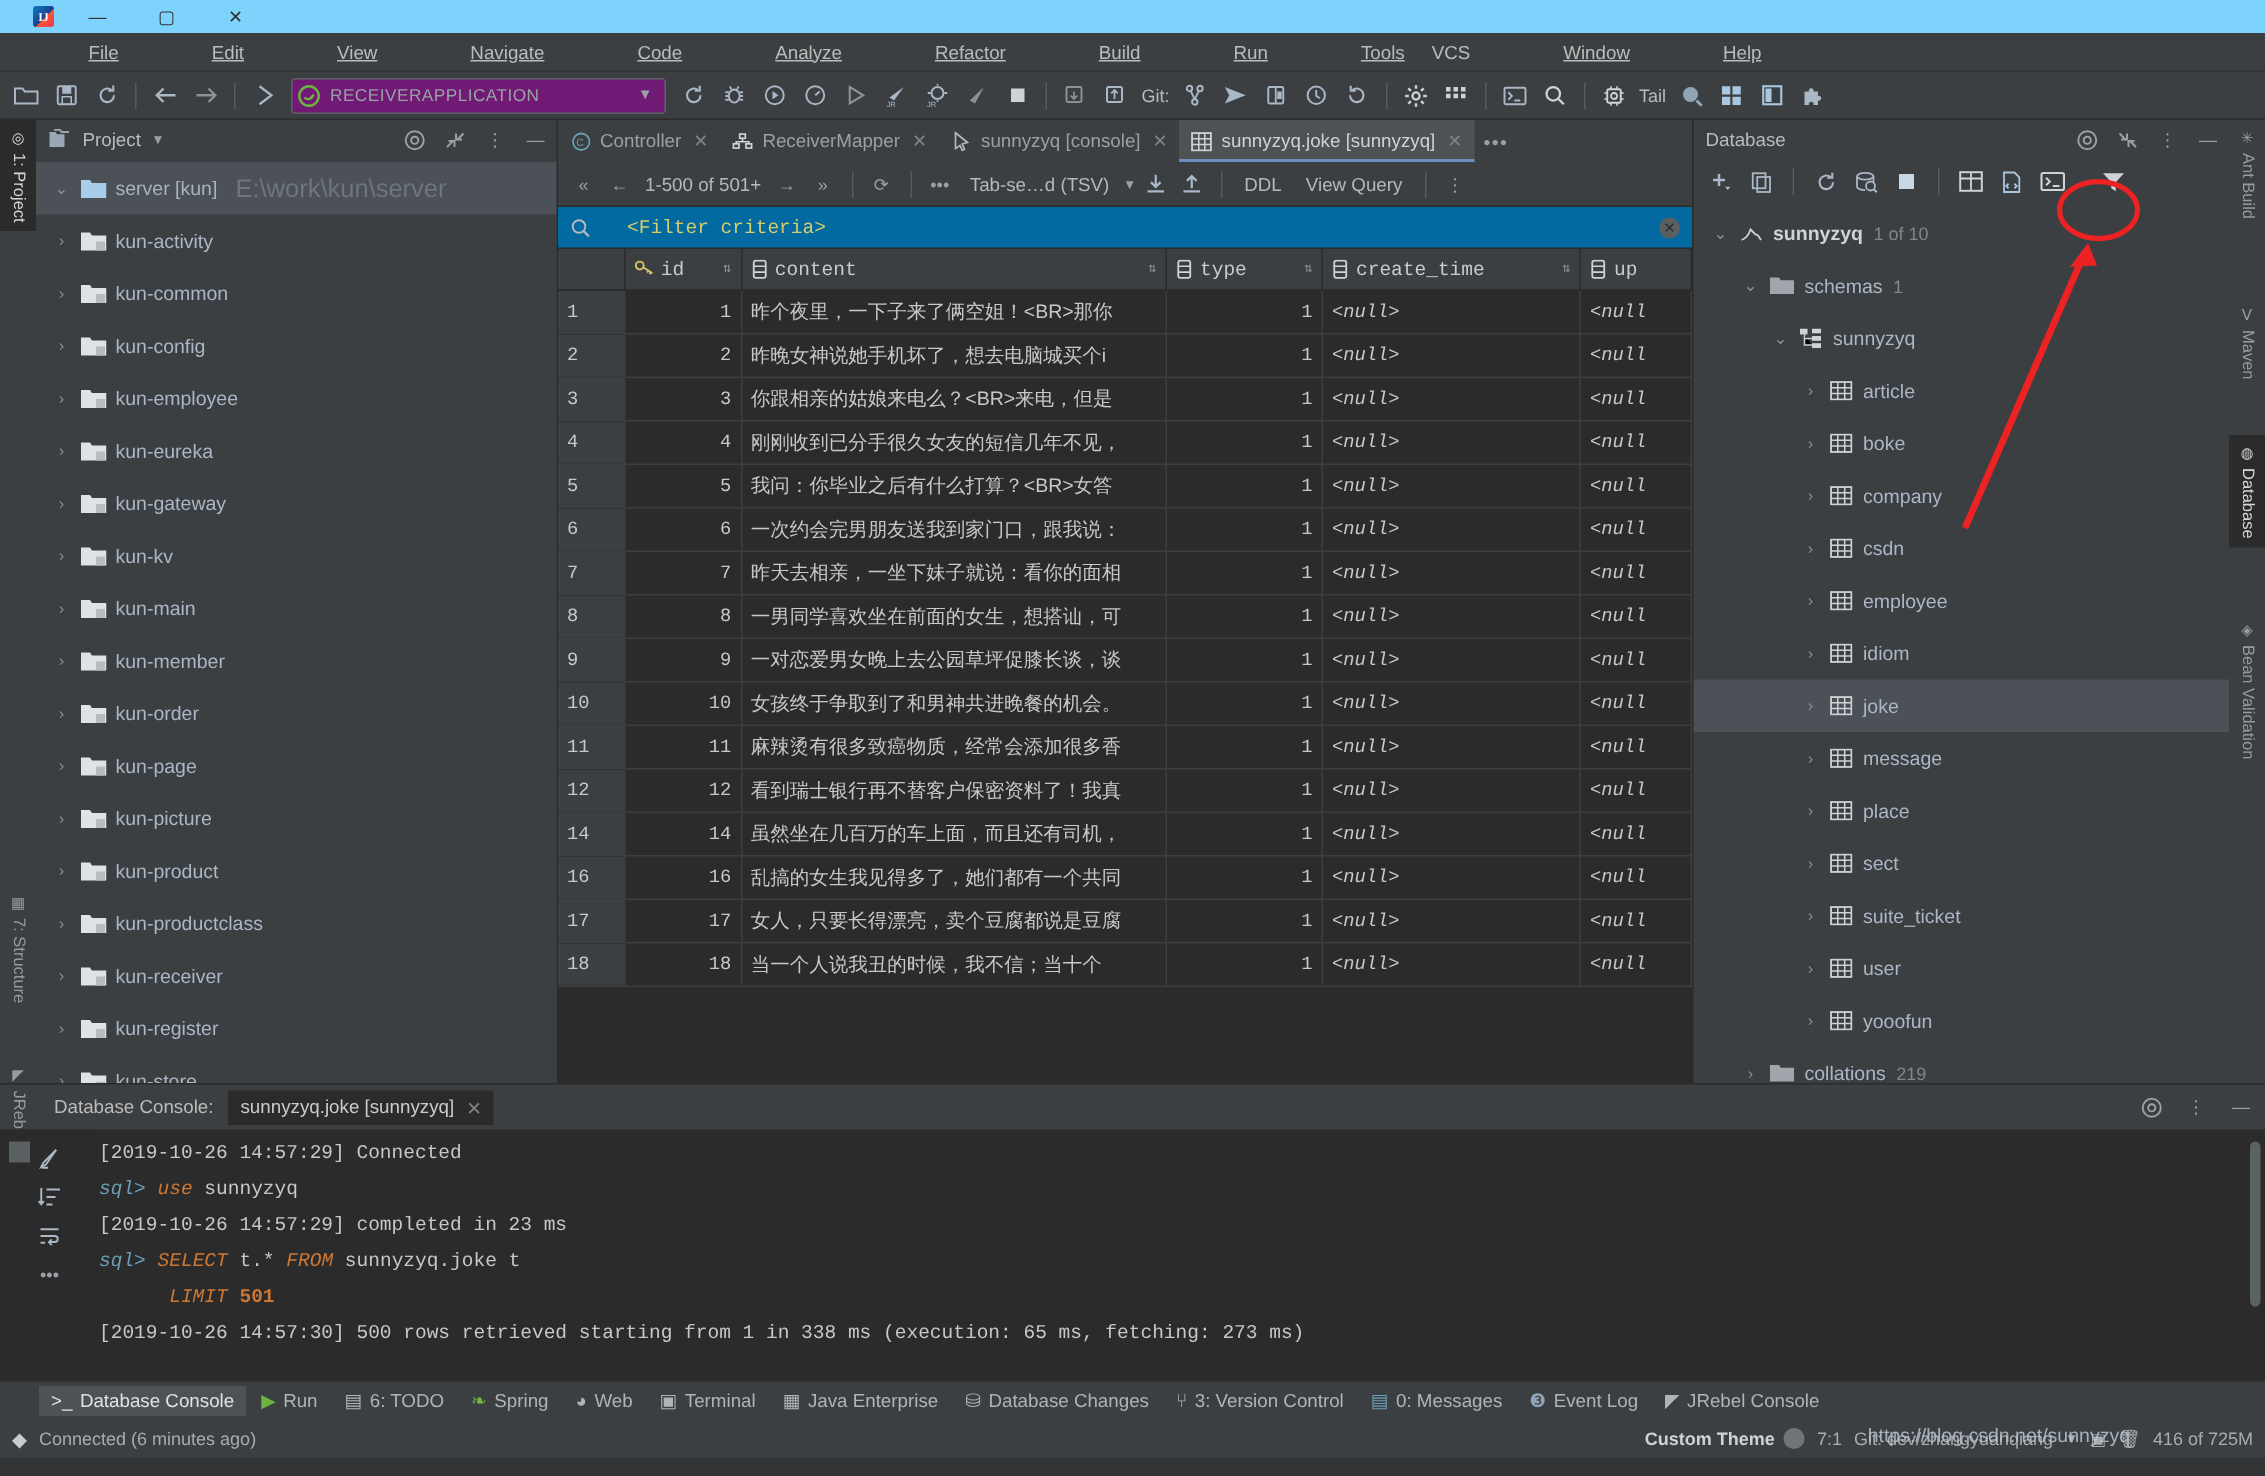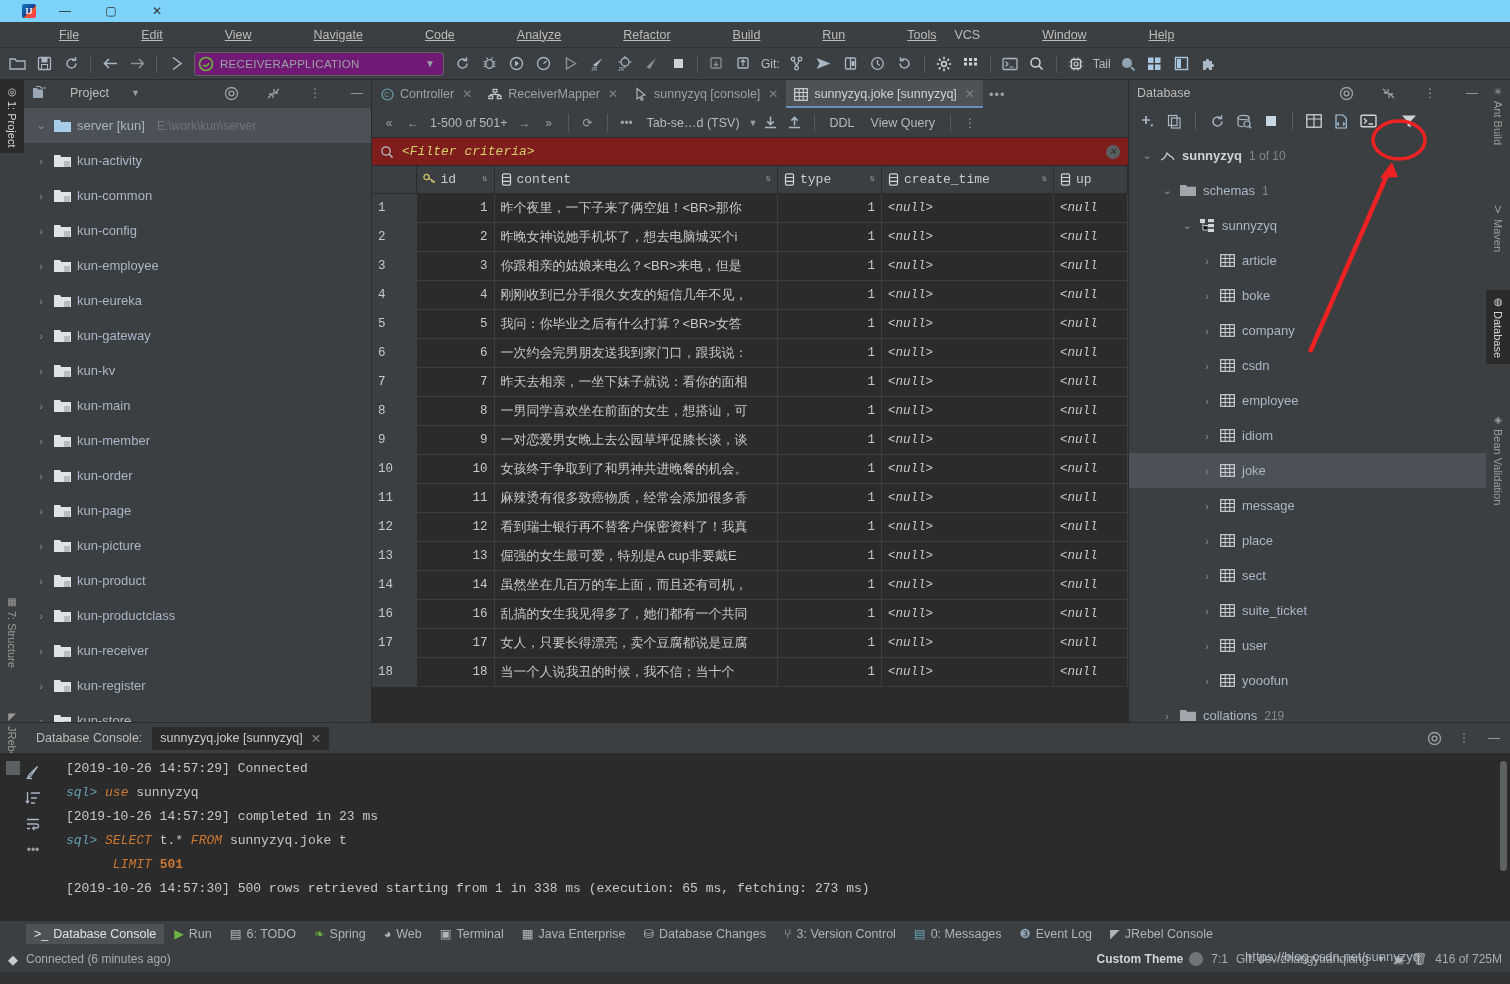--- a/index.html
+++ b/index.html
@@ -61,50 +61,50 @@
     font-size: 11px; color: #9a9a9a; padding: 6px 0;
     display: flex; align-items: center; gap: 4px; white-space: nowrap;
   }
   .vtab.active { background: #2b2b2b; color: #d6d6d6; }
   .vtab .vi { writing-mode: horizontal-tb; font-size: 10px; }
   .rightstrip .vtab { transform: none; }
   .rightstrip .vtab { writing-mode: vertical-rl; }
 
   
   .projectpanel { width: 348px; background: #3c3f41; display: flex; flex-direction: column; flex: none; border-right:1px solid #2b2b2b;}
-  .panelhead { height: 26px; display: flex; align-items: center; padding: 0 4px 0 8px; gap: 22px; }
+  .panelhead { height: 26px; display: flex; align-items: center; padding: 0 4px 0 8px; gap: 7px; }
   .panelhead .ptitle { font-size: 12.5px; color: #bbbbbb; }
   .panelhead .spacer { flex: 1; }
   .ph-ico { width: 20px; height: 20px; display: flex; align-items: center; justify-content: center; color: #9aa0a6; }
   .tree { flex: 1; overflow: hidden; background: #3c3f41; padding-top: 2px; }
   .trow { height: 35px; display: flex; align-items: center; padding-left: 10px; gap: 6px; font-size: 13px; color: #a7b2bd; }
   .trow.sel { background: #4b5157; }
   .trow .arrow { width: 14px; color: #8d9194; font-size: 11px; text-align:center; }
   .trow .fold { width: 17px; height: 14px; flex:none; }
   .trow .lbl { color: #a9b7c6; }
-  .trow .path { color: #6f7679; font-size: 12px; margin-left: 6px; }
+  .trow .path { color: #6f7679; font-size: 17px; margin-left: 6px; }
   .trow.root .lbl { color:#a8b3bd; }
 
   
   .editor { flex: 1; background: #2b2b2b; display: flex; flex-direction: column; min-width: 0; }
   .etabs { height: 28px; background: #3c3f41; display: flex; align-items: stretch; }
   .etab { display: flex; align-items: center; gap: 6px; padding: 0 8px; font-size: 12.5px; color: #9aa0a6; position: relative; white-space: nowrap; }
   .etab.active { background: #4e5254; color: #cfd2d5; }
   .etab.active::after { content:''; position:absolute; left:0; right:0; bottom:0; height:2px; background:#6a8fbf; }
   .etab .x { color: #7d8387; font-size: 12px; margin-left: 2px; }
   .etab .ti { width: 14px; height: 14px; display:flex; align-items:center; justify-content:center; }
   .etabmore { display:flex; align-items:center; padding:0 6px; color:#9aa0a6; font-size: 13px; letter-spacing:1px;}
 
   .gridtoolbar { height: 30px; background: #3c3f41; display: flex; align-items: center; padding: 0 6px; gap: 2px; border-bottom: 1px solid #2b2b2b; }
   .gt { width: 22px; height: 22px; display:flex; align-items:center; justify-content:center; color:#9aa0a6; border-radius:3px; flex:none;}
   .gtlabel { font-size: 12.5px; color: #b4b9bd; padding: 0 4px; white-space:nowrap; }
   .gtsep { width:1px; height:18px; background:#555a5c; margin:0 6px; flex:none;}
   .gtbtn { font-size:12.5px; color:#b4b9bd; padding: 2px 7px; border-radius:3px; white-space:nowrap;}
 
-  .filterbar { height: 28px; background: #7f1d1d; display:flex; align-items:center; gap:8px; padding: 0 8px; border-bottom:1px solid #2b2b2b;font-style:italic;}
+  .filterbar { height: 28px; background: #0369a1; display:flex; align-items:center; gap:24px; padding: 0 8px; border-bottom:1px solid #2b2b2b;}
   .filterbar .fval { font-family:"Liberation Mono", monospace; font-size: 13px; color: #d3cf6a; }
   .filterbar .fclear { margin-left:auto; width:14px;height:14px;border-radius:50%;background:#5a5f61;color:#2b2b2b;font-size:10px;display:flex;align-items:center;justify-content:center;}
 
   .gridwrap { flex: 1; overflow: hidden; background: #2b2b2b; position: relative; }
   table.grid { border-collapse: collapse; width: 100%; table-layout: fixed; font-family:"Liberation Mono", monospace; font-size: 12.5px; }
   table.grid th {
     background: #3c3f41; color: #c8ccd0; font-weight: normal; height: 27px;
     border-right: 1px solid #2b2b2b; border-bottom: 1px solid #2b2b2b;
     text-align: left; padding: 0 6px; font-family:"Liberation Mono", monospace; font-size:13px;
   }
@@ -835,28 +835,20 @@
               </tr>
             <tr class="gridrow">
                 <td class="rownum">12</td>
                 <td class="num">12</td>
                 <td class="cjk">看到瑞士银行再不替客户保密资料了！我真</td>
                 <td class="num">1</td>
                 <td class="nullv">&lt;null&gt;</td>
                 <td class="nullv">&lt;null</td>
               </tr>
             <tr class="gridrow">
-                <td class="rownum">13</td>
-                <td class="num">13</td>
-                <td class="cjk">倔强的女生最可爱，特别是A cup非要戴E</td>
-                <td class="num">1</td>
-                <td class="nullv">&lt;null&gt;</td>
-                <td class="nullv">&lt;null</td>
-              </tr>
-            <tr class="gridrow">
                 <td class="rownum">14</td>
                 <td class="num">14</td>
                 <td class="cjk">虽然坐在几百万的车上面，而且还有司机，</td>
                 <td class="num">1</td>
                 <td class="nullv">&lt;null&gt;</td>
                 <td class="nullv">&lt;null</td>
               </tr>
             <tr class="gridrow">
                 <td class="rownum">16</td>
                 <td class="num">16</td>

